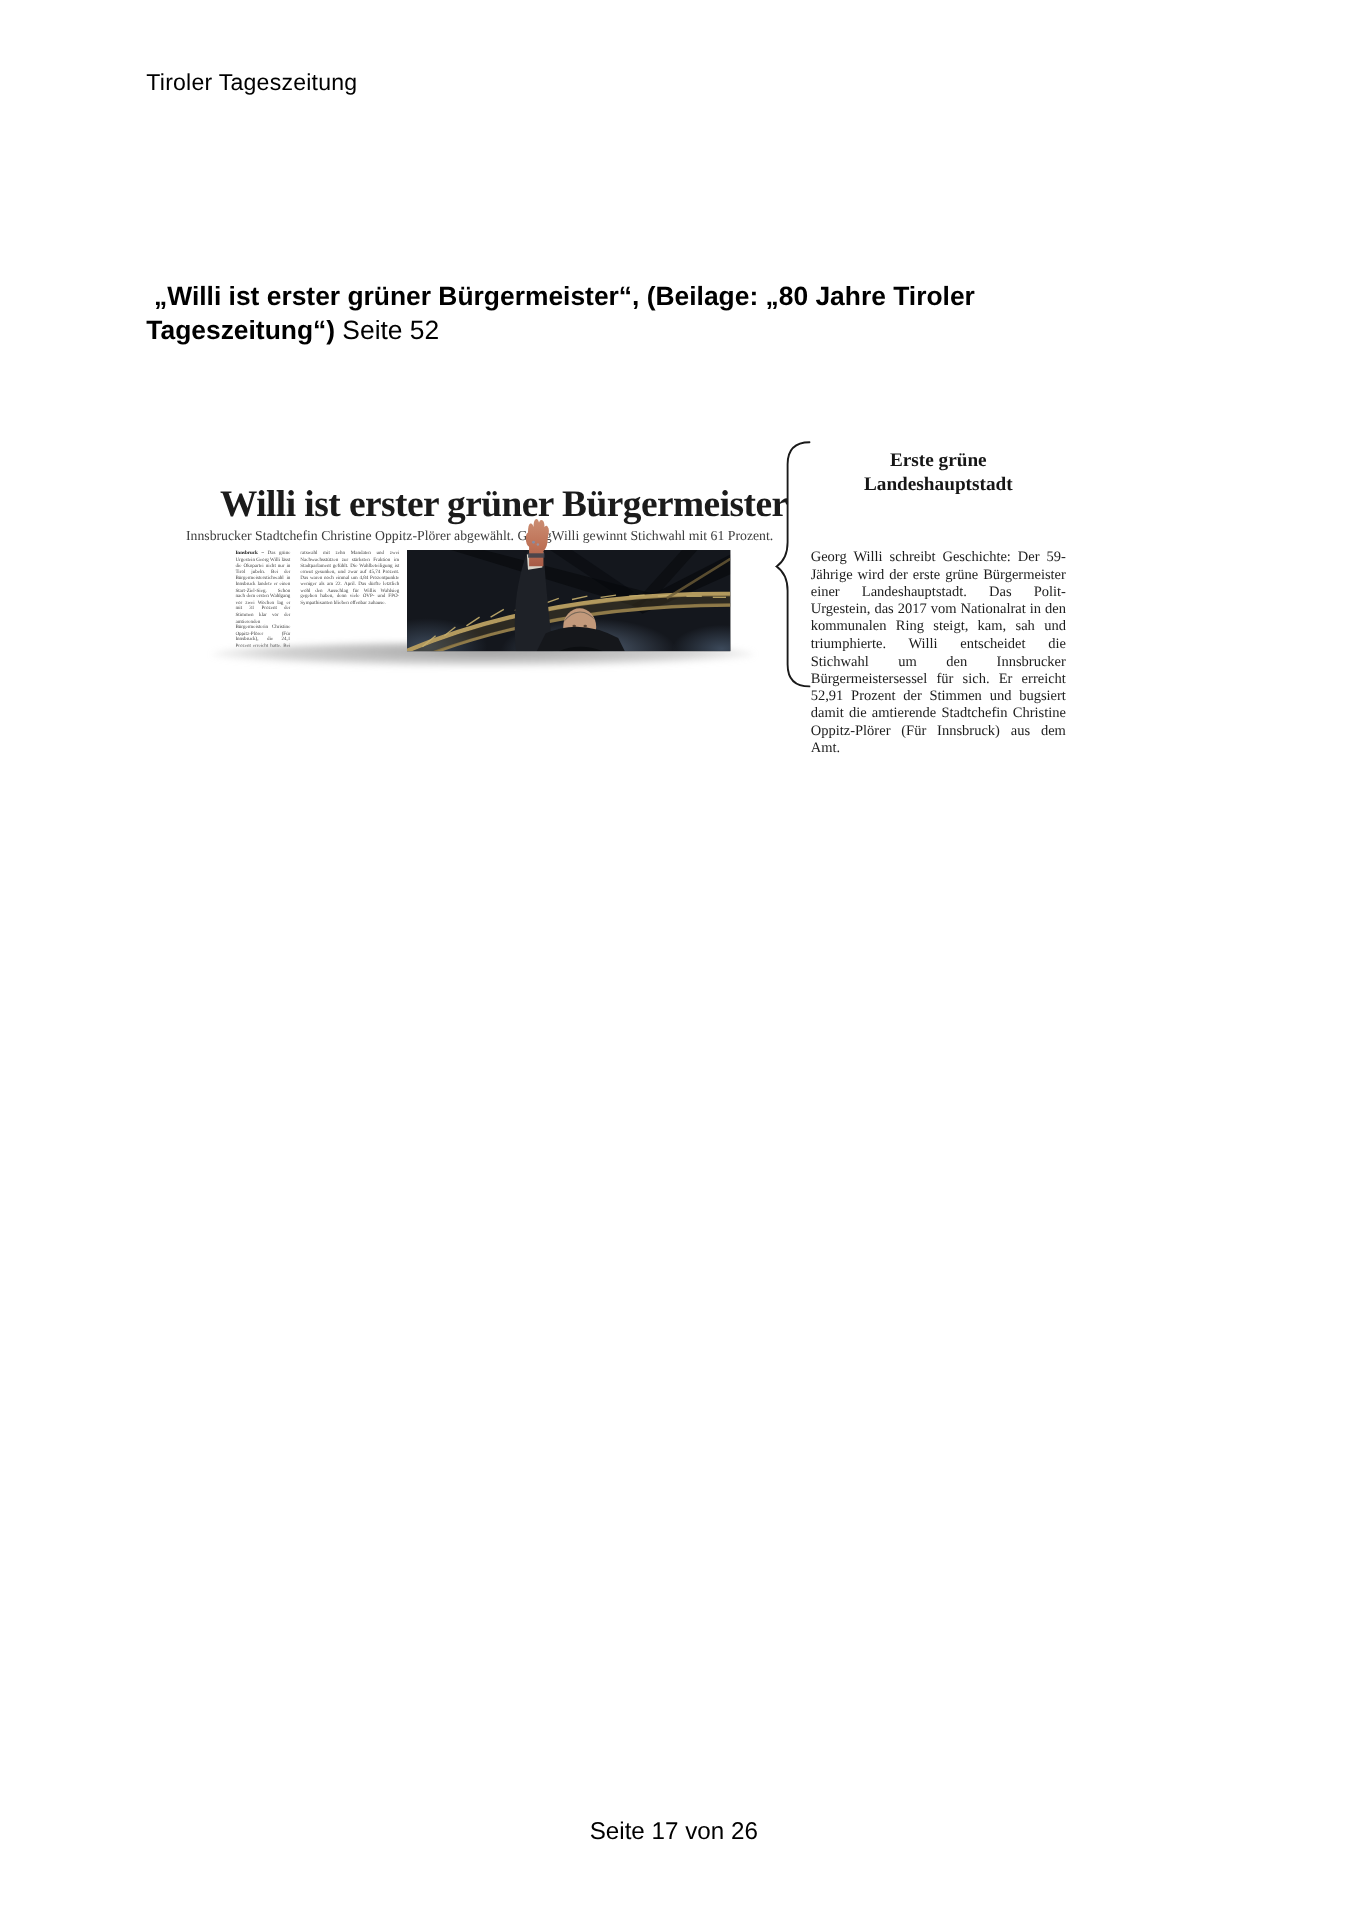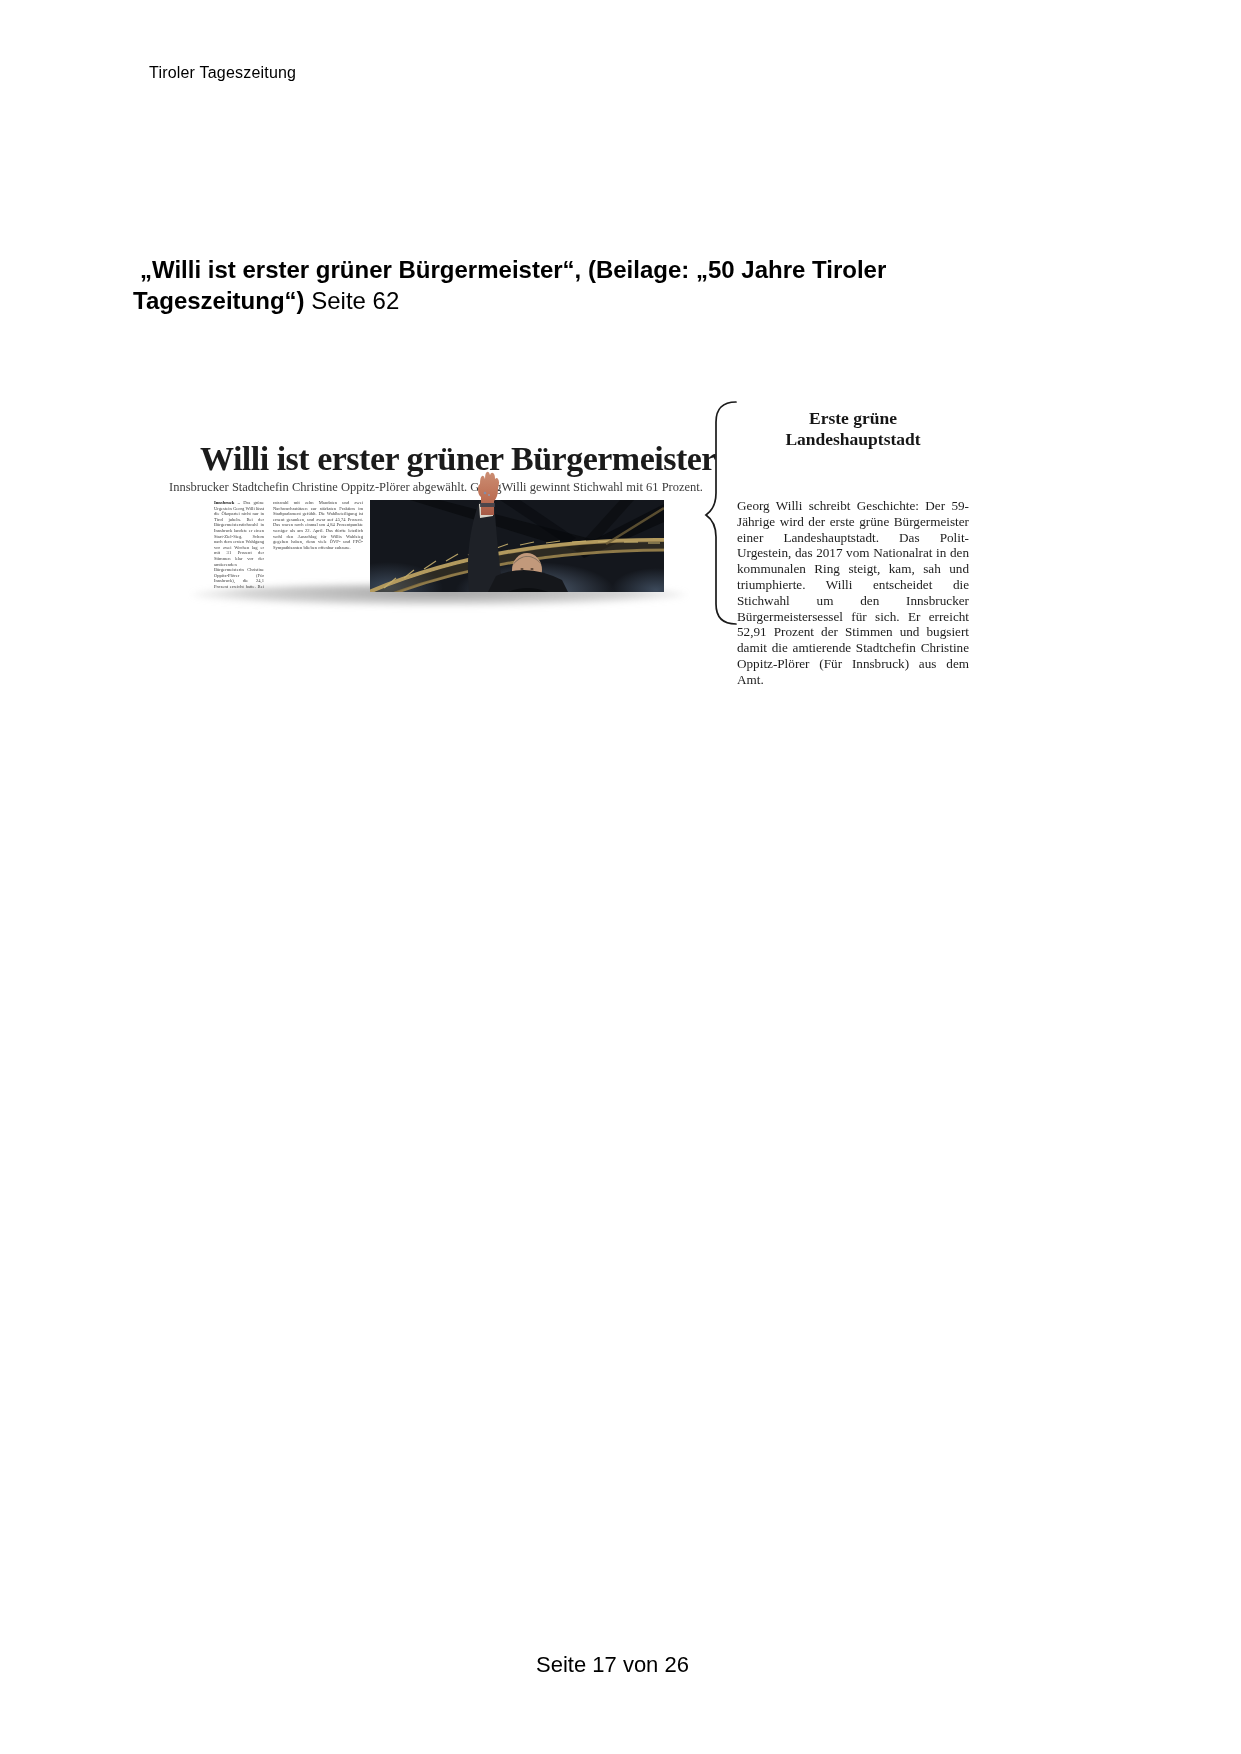--- a/index.html
+++ b/index.html
@@ -4,21 +4,21 @@
 <style>
   * { margin:0; padding:0; box-sizing:border-box; }
   html,body { background:#ffffff; }
   body {
     width:1241px; height:1754px; position:relative;
     font-family:"Liberation Sans", sans-serif; color:#000;
     overflow:hidden;
   }
   .brand {
     position:absolute; left:133px; top:64px;
-    font-size:16px; color:#000; letter-spacing:0.2px;margin-left:16px;
+    font-size:21px; color:#000; letter-spacing:0.2px;
   }
   .doc-title {
     position:absolute; left:133px; top:254px; width:810px;
     font-size:24px; font-weight:bold; line-height:31px; color:#000;
     text-indent:7px;
   }
   .doc-title .regular { font-weight:normal; }
 
   
   .clipping {
@@ -79,21 +79,21 @@
     position:absolute; left:0; right:16px; top:1652px; text-align:center;
     font-size:22px; color:#000;
   }
 </style>
 </head>
 <body>
 
 <div class="brand">Tiroler Tageszeitung</div>
 
 <div class="doc-title">
-  <span>„Willi ist erster grüner Bürgermeister“, (Beilage: „50 Jahre Tiroler Tageszeitung“)</span><span class="regular"> Seite 62</span>
+  <span>„Willi ist erster grüner Bürgermeister“, (Beilage: „80 Jahre Tiroler Tageszeitung“)</span><span class="regular"> Seite 52</span>
 </div>
 
 <div class="clipping">
   <div class="clip-shadow"></div>
 
   <div class="clip-headline">Willi ist erster grüner Bürgermeister</div>
 
   <div class="clip-subhead">
     <span>Innsbrucker Stadtchefin Christine Oppitz-Plörer abgewählt. Georg</span>
       <span class="hand-gap"></span>

